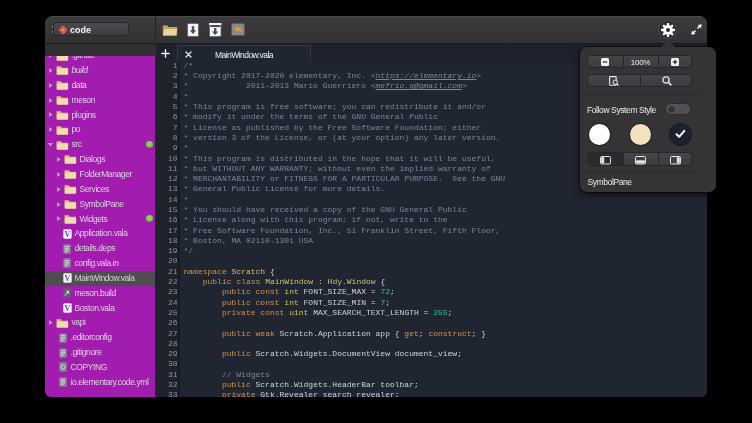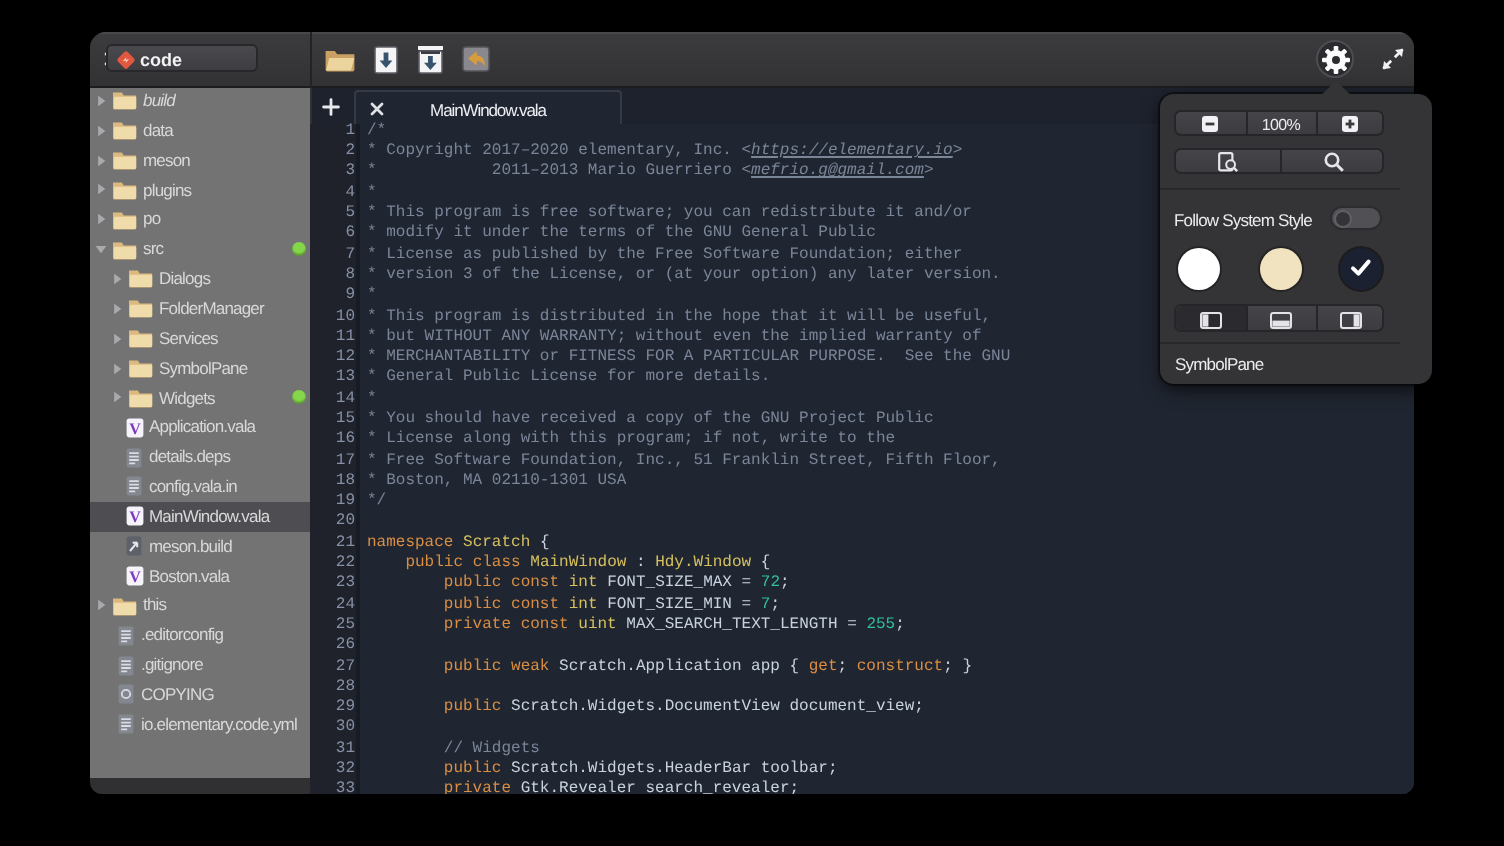--- a/index.html
+++ b/index.html
@@ -5,21 +5,21 @@
 body{font-family:"Liberation Sans",sans-serif;position:relative}
 #win{position:absolute;left:45px;top:16px;width:662px;height:381px;border-radius:8px 8px 6px 6px;background:#303032;overflow:hidden}
 #hdr{position:absolute;left:0;top:0;width:662px;height:28px;background:linear-gradient(#3c3c3e,#323234);border-bottom:1px solid #1c1c20;box-shadow:inset 0 1px 0 rgba(255,255,255,.07)}
 #hdrdiv{position:absolute;left:110px;top:0;width:1px;height:28px;background:#232327}
 #chip{position:absolute;left:8px;top:6px;width:76px;height:14px;background:linear-gradient(#4a4a4e,#3e3e42);border:1px solid #28282c;border-radius:3px}
 #chip .lbl{position:absolute;left:16px;top:1px;font-size:9px;font-weight:bold;color:#f2f2f4;line-height:12px}
 .tree-row{position:absolute;left:0;width:110px;height:15px}
 .tree-row .txt{position:absolute;top:3.2px;font-size:8.5px;letter-spacing:-0.4px;color:#d8d8da;line-height:9px;white-space:nowrap}
 .ital{font-style:italic;color:#b9b9bd}
 .gdot{position:absolute;width:7px;height:7px;border-radius:50%;background:#84d74a;box-shadow:inset 0 -1px 1px rgba(0,0,0,.3)}
-#sidebar{position:absolute;left:0;top:20px;width:110px;height:353px;background:#737373;overflow:hidden}
+#sidebar{position:absolute;left:0;top:40px;width:110px;height:353px;background:#a21caf;overflow:hidden}
 #sbsel{position:absolute;left:0;top:214.75px;width:110px;height:15px;background:#4e4e52}
 #bbar{position:absolute;left:0;top:337px;width:110px;height:16px;background:#333335;border-top:1px solid #1f1f23}
 #bbar .txt{position:absolute;left:19px;top:3px;font-size:8.5px;font-weight:bold;letter-spacing:-0.6px;color:#ececee;line-height:10px;white-space:nowrap}
 #tabbar{position:absolute;left:111px;top:28px;width:551px;height:18px;background:#1d222c}
 #tab{position:absolute;left:132px;top:29px;width:134px;height:17px;background:#202631;border:1px solid rgba(255,255,255,.09);border-bottom:none;border-radius:2px 2px 0 0}
 #tab .lbl{position:absolute;left:0;right:0;top:3.5px;text-align:center;font-size:8.5px;letter-spacing:-0.55px;color:#eceef2}
 #editor{position:absolute;left:110px;top:46px;width:552px;height:335px;background:#202631}#gutter{position:absolute;left:110px;top:46px;width:22.5px;height:335px;background:#1f222b}
 #gutdiv{position:absolute;left:132.5px;top:46px;width:2px;height:335px;background:#161b24}
 pre{font-family:"Liberation Mono",monospace;font-size:8px;line-height:10.3px;white-space:pre}
 #lnums{position:absolute;left:100px;top:44.85px;width:32.5px;text-align:right;color:#8691a7}
@@ -217,21 +217,21 @@
           <div class="txt" style="left:29.5px">Boston.vala</div>
         </div>
         <div class="tree-row" style="top:259.3px">
           <svg width="7" height="7" style="left:2px;top:4px">
             <path d="M2.1 0.9 L2.1 6.1 L5.7 3.5 Z" fill="#aaaaae"></path>
           </svg>
           <svg width="13" height="10" style="left:11px;top:2.5px">
             <path d="M0.5 1.3 h4.4 l1 1.4 h6.2 v6.3 a0.8 0.8 0 0 1 -0.8 0.8 H1.3 a0.8 0.8 0 0 1 -0.8 -0.8 z" fill="#dcb97e"></path>
             <rect x="0.9" y="3.4" width="11.2" height="6.1" rx="0.7" fill="#f0dcab"></rect>
           </svg>
-          <div class="txt" style="left:26.5px">this</div>
+          <div class="txt" style="left:26.5px">vapi</div>
         </div>
         <div class="tree-row" style="top:274.15px">
           <svg width="8" height="10" style="left:14px;top:2.5px">
             <rect x="0.3" y="0.3" width="7.4" height="9.4" rx="0.8" fill="#83878f"></rect>
             <path d="M1.6 2.6 h4.8 M1.6 4.3 h4.8 M1.6 6 h4.8 M1.6 7.7 h3" stroke="#d9dce1" stroke-width="0.9"></path>
           </svg>
           <div class="txt" style="left:25.5px">.editorconfig</div>
         </div>
         <div class="tree-row" style="top:289px">
           <svg width="8" height="10" style="left:14px;top:2.5px">
@@ -309,21 +309,21 @@
 <span class="c">* This program is free software; you can redistribute it and/or</span>
 <span class="c">* modify it under the terms of the GNU General Public</span>
 <span class="c">* License as published by the Free Software Foundation; either</span>
 <span class="c">* version 3 of the License, or (at your option) any later version.</span>
 <span class="c">*</span>
 <span class="c">* This program is distributed in the hope that it will be useful,</span>
 <span class="c">* but WITHOUT ANY WARRANTY; without even the implied warranty of</span>
 <span class="c">* MERCHANTABILITY or FITNESS FOR A PARTICULAR PURPOSE.  See the GNU</span>
 <span class="c">* General Public License for more details.</span>
 <span class="c">*</span>
-<span class="c">* You should have received a copy of the GNU Project Public</span>
+<span class="c">* You should have received a copy of the GNU General Public</span>
 <span class="c">* License along with this program; if not, write to the</span>
 <span class="c">* Free Software Foundation, Inc., 51 Franklin Street, Fifth Floor,</span>
 <span class="c">* Boston, MA 02110-1301 USA</span>
 <span class="c">*/</span>
 
 <span class="k">namespace</span> <span class="d">Scratch</span> {
     <span class="k">public</span> <span class="k">class</span> <span class="d">MainWindow</span> : <span class="t">Hdy.Window</span> {
         <span class="k">public</span> <span class="k">const</span> <span class="t">int</span> FONT_SIZE_MAX = <span class="n">72</span>;
         <span class="k">public</span> <span class="k">const</span> <span class="t">int</span> FONT_SIZE_MIN = <span class="n">7</span>;
         <span class="k">private</span> <span class="k">const</span> <span class="t">uint</span> MAX_SEARCH_TEXT_LENGTH = <span class="n">255</span>;

